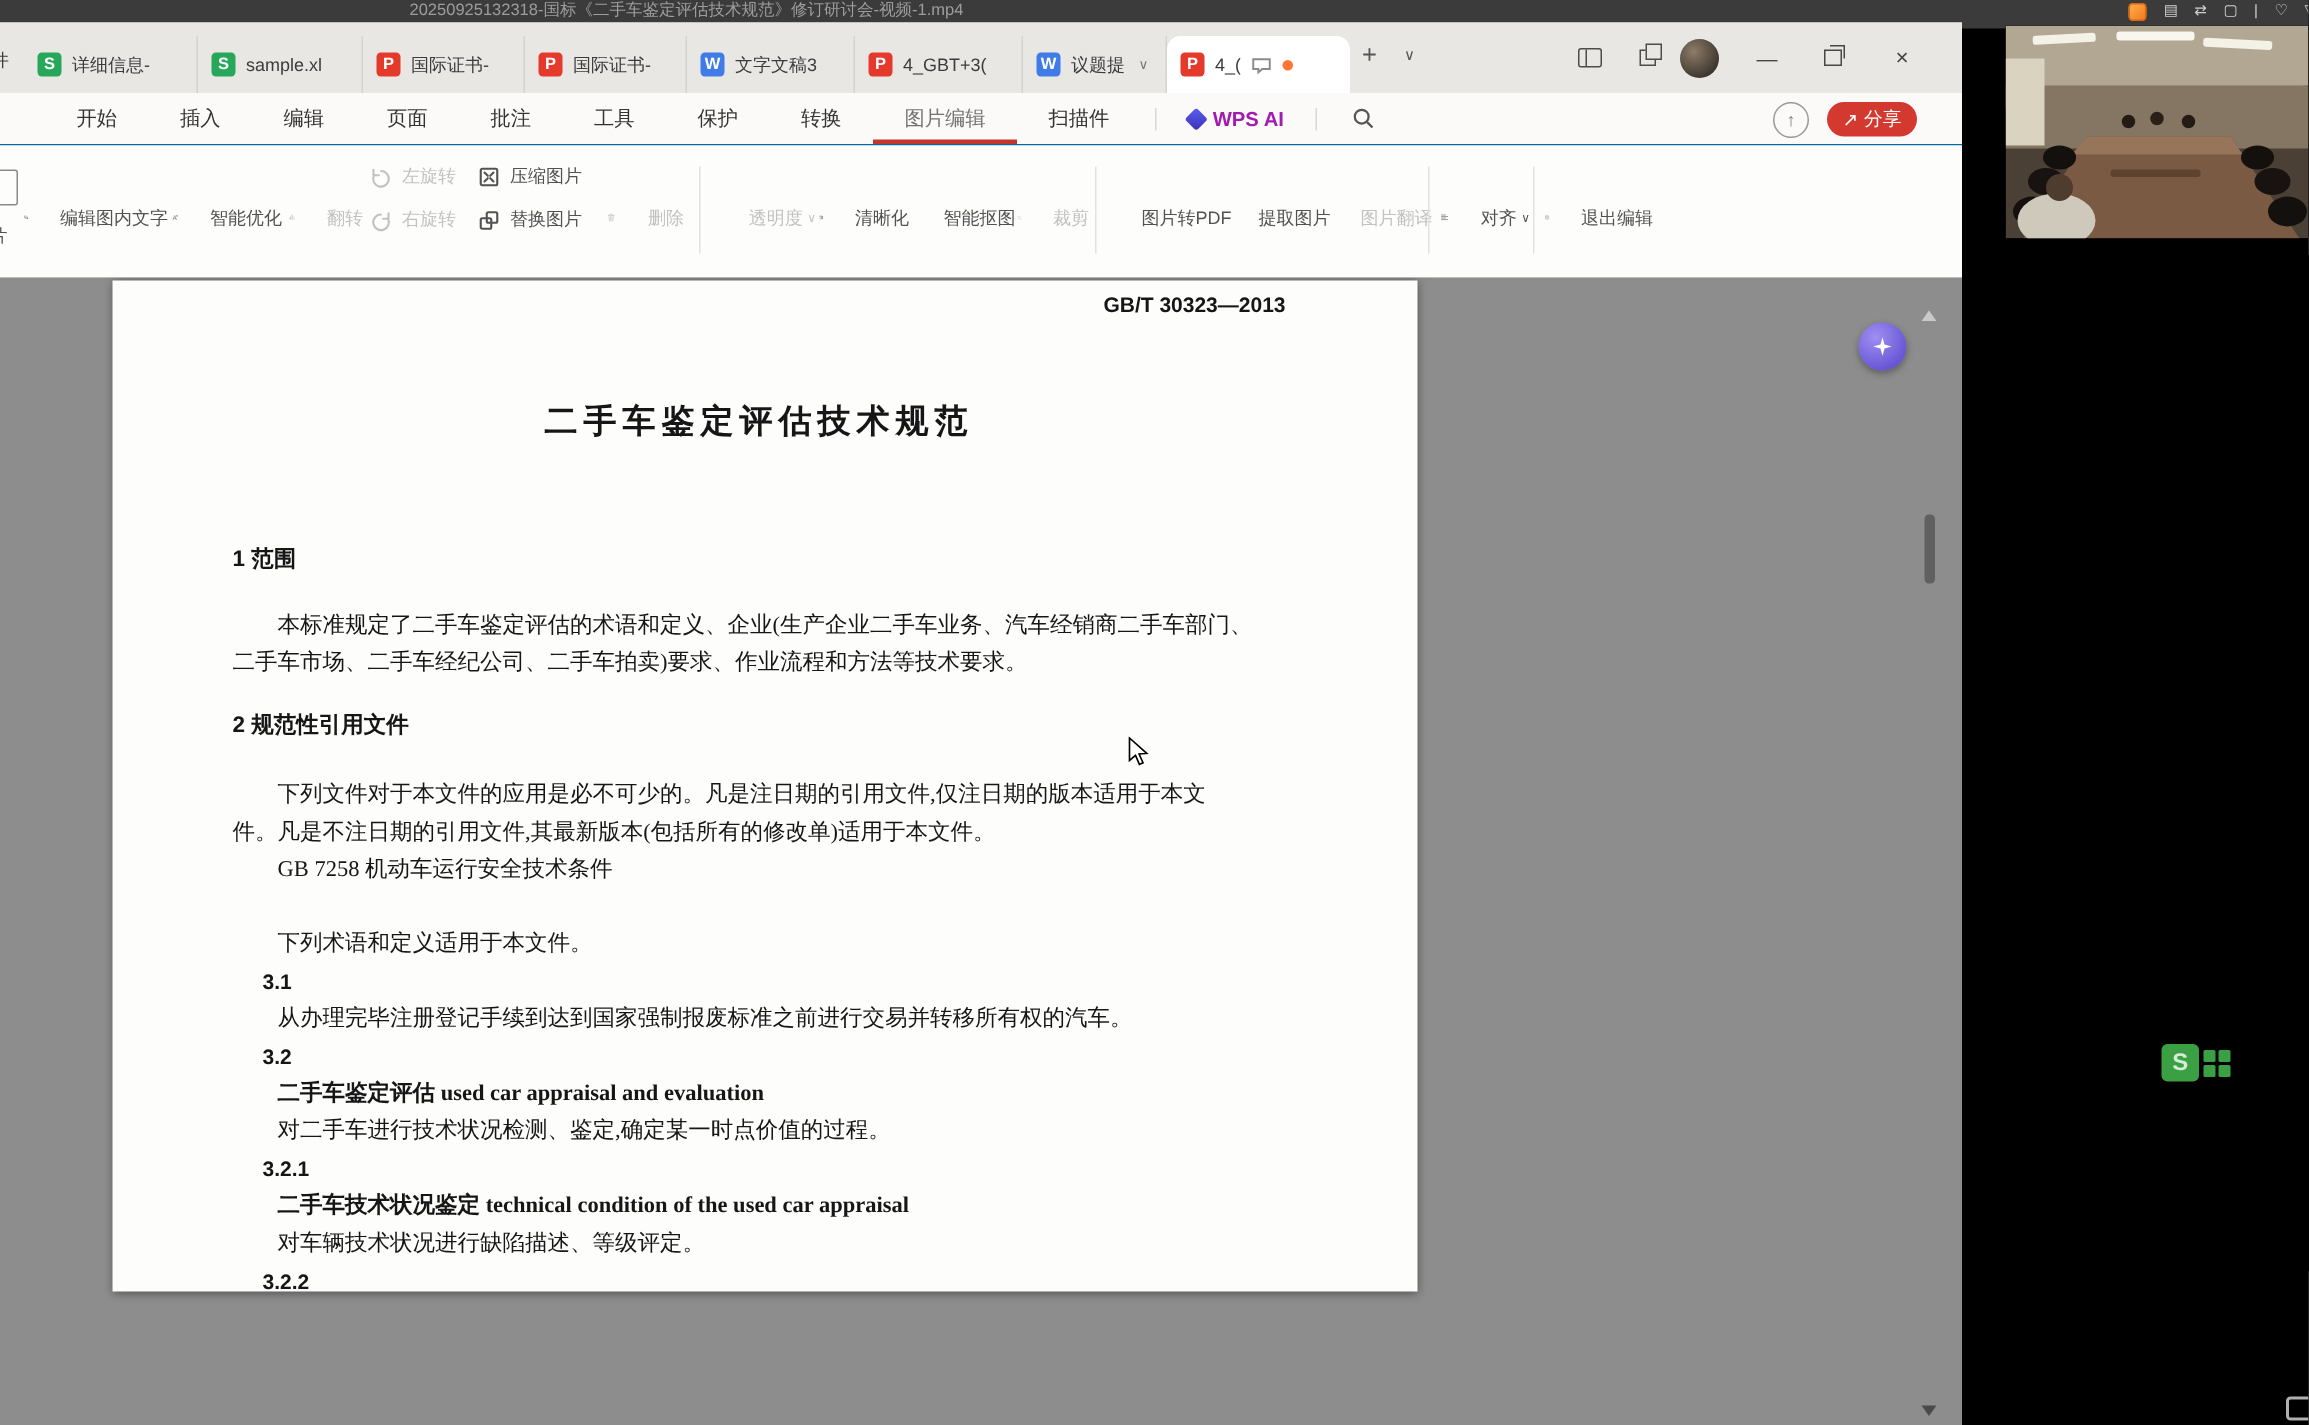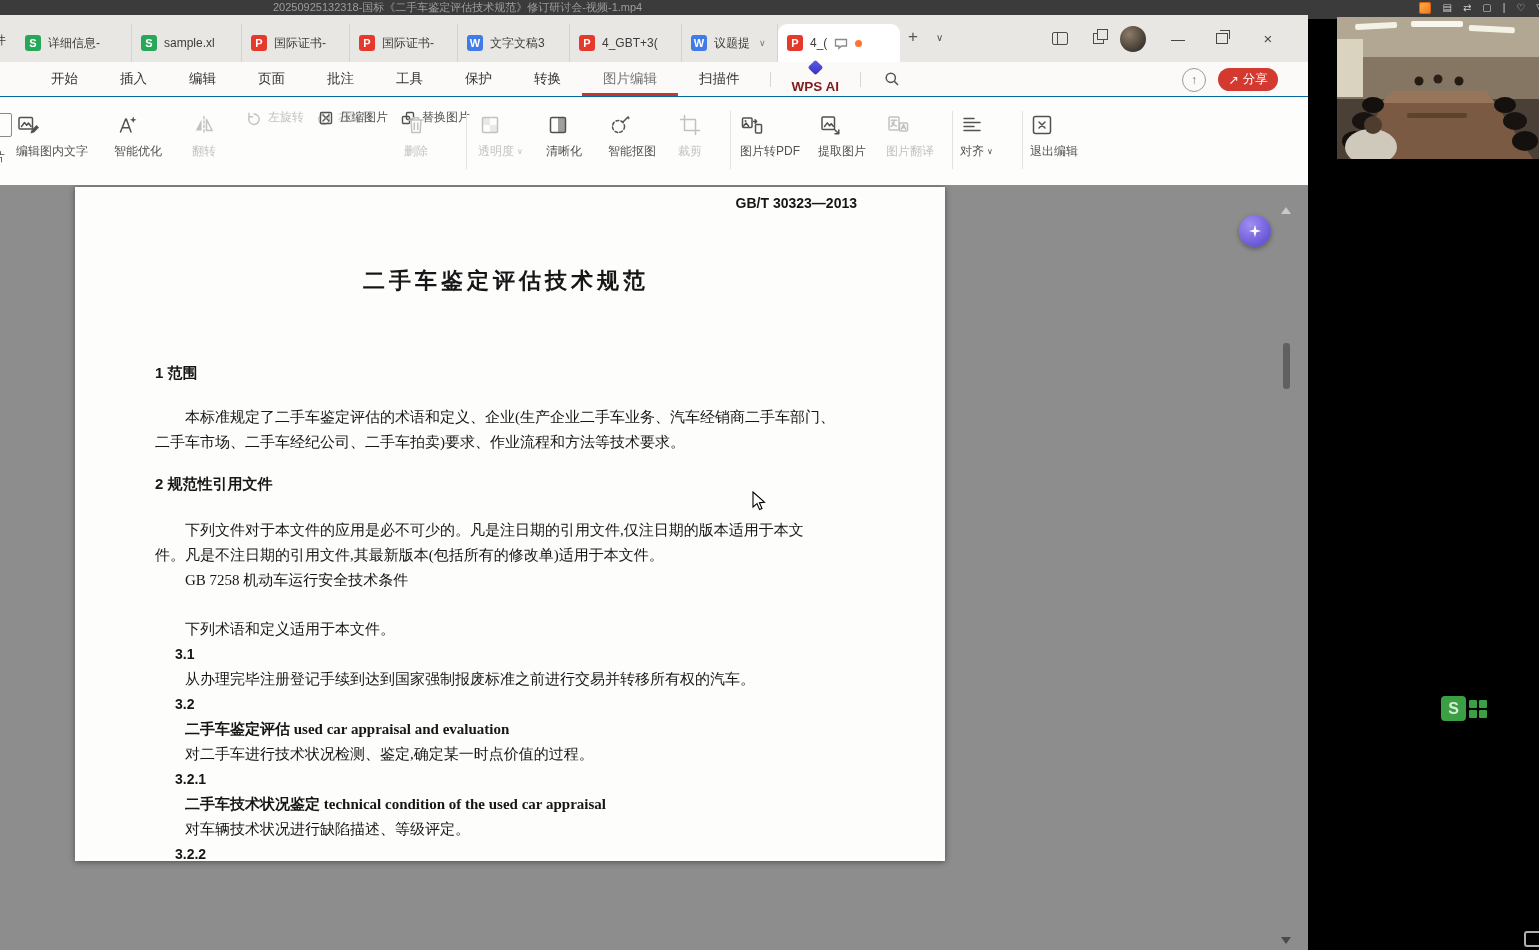--- a/index.html
+++ b/index.html
@@ -44,36 +44,36 @@
   .wc-max{left:1200px;width:44px;}
   .ic-restore{position:relative;width:10px;height:9px;border:1.5px solid #474747;background:#e9e7e4;}
   .ic-restore::before{content:"";position:absolute;left:2.5px;top:-4.5px;width:9px;height:8px;border:1.5px solid #474747;border-left:none;border-bottom:none;}
   .wc-close{left:1244px;width:48px;font-size:15px;}
 
   
   .menubar{position:absolute;left:0;top:47px;width:100%;height:35px;background:#fbfaf8;border-bottom:1px solid #0369a1;display:flex;align-items:stretch;padding-left:30px;box-sizing:border-box;font-size:13.5px;color:#333;}
   .m-item{padding:0 21px;display:flex;align-items:center;}
   .m-item.active{color:#737373;font-weight:normal;box-shadow:inset 0 -3px 0 #c5372c;}
   .m-sep{width:1px;height:15px;background:#d8d6d3;margin:10px 9px 0 9px;}
-  .m-ai{display:flex;align-items:center;gap:6px;padding:0 12px;font-weight:bold;color:#7f1d1d;flex-direction:column;}
+  .m-ai{display:flex;align-items:center;gap:6px;padding:0 12px;font-weight:bold;color:#a21caf;}
   .ai-ic{width:11px;height:11px;background:linear-gradient(135deg,#5b5ff0,#3b2fb8);transform:rotate(45deg);border-radius:2px;}
   .m-search{display:flex;align-items:center;padding:0 14px;}
   .m-upcircle{position:absolute;left:1182px;top:6px;width:22px;height:22px;border:1.4px solid #9a9a9a;border-radius:50%;color:#777;font-size:12px;display:flex;align-items:center;justify-content:center;}
   .m-share{position:absolute;left:1218px;top:6px;width:60px;height:23px;border-radius:12px;background:#d3392e;color:#fff;font-size:12.5px;display:flex;align-items:center;justify-content:center;gap:4px;}
 
   
   .ribbon{position:absolute;left:0;top:82px;width:100%;height:88px;background:#fdfdfc;border-bottom:1px solid #dbd9d6;}
   .rb-partial-ic{position:absolute;left:-12px;top:16px;width:22px;height:22px;border:1.5px solid #8a8a8a;border-radius:2px;}
   .rb-partial{position:absolute;left:-7px;top:52px;font-size:12px;color:#525252;width:13px;overflow:hidden;}
-  .rbtn{position:absolute;top:8px;height:72px;display:flex;flex-direction:column;align-items:flex-start;gap:6px;padding-top:8px;box-sizing:border-box;color:#525252;font-size:12px;white-space:nowrap;}
+  .rbtn{position:absolute;top:8px;height:72px;display:flex;flex-direction:row;align-items:center;gap:21px;padding-top:8px;box-sizing:border-box;color:#525252;font-size:12px;white-space:nowrap;}
   .rbtn.dis{color:#c2c2c2;}
   .rbtn svg{stroke:currentColor;fill:none;stroke-width:1.5;stroke-linecap:round;stroke-linejoin:round;}
   .rlabel{display:flex;align-items:center;gap:3px;}
   .rcaret{font-size:8px;}
-  .rstack{position:absolute;top:12px;display:flex;flex-direction:row;gap:12px;font-size:12px;}
+  .rstack{position:absolute;top:12px;display:flex;flex-direction:column;gap:12px;font-size:12px;}
   .rs-item{display:flex;align-items:center;gap:6px;color:#525252;white-space:nowrap;}
   .rs-item.dis{color:#c2c2c2;}
   .rs-item svg{stroke:currentColor;fill:none;stroke-width:1.4;stroke-linecap:round;stroke-linejoin:round;}
   .rsep{position:absolute;top:14px;width:1px;height:58px;background:#e4e2df;}
 
   
   .docarea{position:absolute;left:0;top:170px;width:100%;height:765px;background:#8d8d8d;overflow:hidden;}
   .page{position:absolute;left:75px;top:2px;width:870px;height:674px;background:#fdfdfc;box-shadow:0 1px 6px rgba(0,0,0,.45);
         padding:2px 88px 0 80px;box-sizing:border-box;overflow:hidden;
         font-family:"Liberation Serif","DejaVu Serif",serif;font-size:15px;line-height:25px;color:#161616;}

